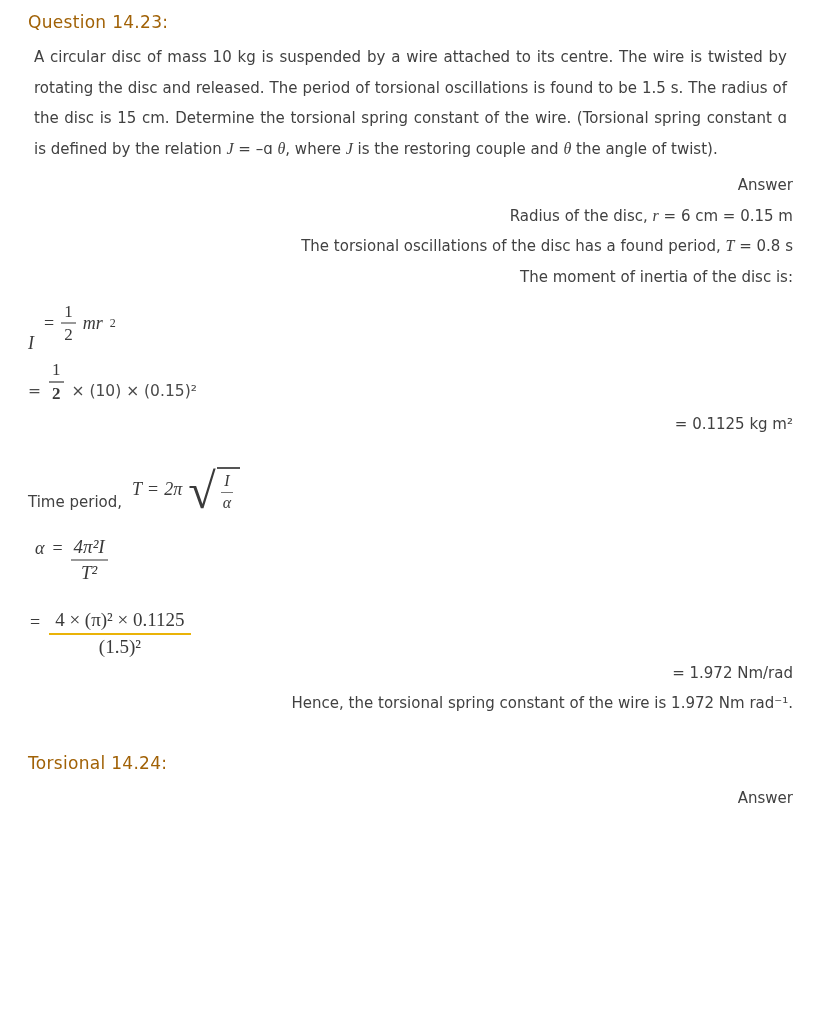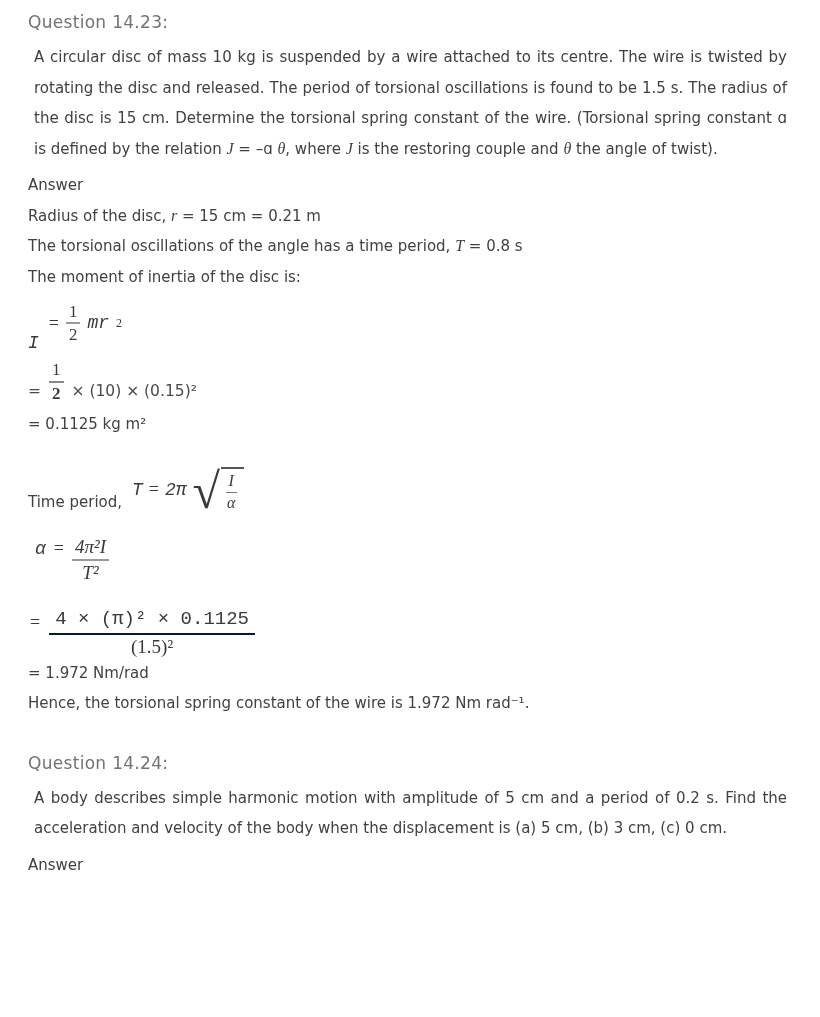--- a/index.html
+++ b/index.html
@@ -5,30 +5,30 @@
   html,body{margin:0;padding:0;}
   body{
     width:820px;height:1017px;box-sizing:border-box;
     background:#ffffff;
     padding:10px 27px 0 28px;
     font-family:"DejaVu Sans","Liberation Sans",sans-serif;
     font-size:15px;color:#414141;
     overflow:hidden;
   }
   .qhead{
-    font-size:17px;color:#737373;line-height:24px;margin:0 0 8px 0;
+    font-size:17px;color:#a16207;line-height:24px;margin:0 0 8px 0;
     letter-spacing:0.3px;
   }
   .para{margin:6px;text-align:justify;line-height:30.5px;}
-  .line{line-height:30.5px;text-align:left;}
+  .line{line-height:30.5px;text-align:right;}
   
   .vi{font-family:"Liberation Serif","DejaVu Serif",serif;font-style:italic;font-size:16px;}
   
   .ser{font-family:"Liberation Serif","DejaVu Serif",serif;font-size:18px;color:#3a3a3a;}
-  .it{font-style:italic;font-family:Liberation Mono, monospace;}
+  .it{font-style:italic;}
   sup.ser{font-size:12px;}
   
   .frac{display:inline-flex;flex-direction:column;align-items:center;
         font-family:"Liberation Serif","DejaVu Serif",serif;font-size:17px;color:#3a3a3a;line-height:1.15;}
   .frac .num{display:block;padding:0 3px 1px 3px;border-bottom:2px solid #999;}
   .frac .den{display:block;padding:1px 3px 0 3px;}
   .frac.md{font-size:19px;margin-top:22px;}
   .frac.sm{font-size:16px;}
   .frac .den.b{font-weight:700;}
   
@@ -44,40 +44,40 @@
   .tp-label{line-height:24px;}
   .f-sqrt{display:inline-flex;align-items:center;margin-left:10px;gap:6px;}
   .sqrt-sign{font-family:"Liberation Serif","DejaVu Serif",serif;font-size:50px;line-height:48px;
              font-weight:400;color:#3a3a3a;margin-right:-5px;transform:translateY(1px);}
   .sqrt-body{border-top:2px solid #555;padding:3px 6px 0 3px;display:flex;align-items:center;}
   .sqrt-body .frac .num{border-bottom:1.5px solid #777;}
   
   .f-alpha{display:inline-flex;align-items:center;gap:8px;margin:8px 0 0 7px;height:54px;}
   
   .calc2{display:flex;align-items:center;gap:9px;margin:16px 0 0 2px;height:62px;}
-  .calc2 .frac .num{border-bottom:2px solid #0f172a;padding:0 6px 2px 6px;font-family:Liberation Mono, monospace;}
+  .calc2 .frac .num{border-bottom:2px solid #eab308;padding:0 6px 2px 6px;}
   .mt8{margin-top:8px;}
   .mt14{margin-top:4px;}
   .q24head{margin-top:32px;}
   .mt6{margin-top:6px;}
 </style>
 </head>
 <body>
 
 <section>
   <div class="qhead">Question 14.23:</div>
 
   <p class="para"><span>A circular disc of mass 10 kg is suspended by a wire attached to its centre. The wire is twisted by rotating the disc and released. The period of torsional oscillations is found to be 1.5 s. The radius of the disc is 15 cm. Determine the torsional spring constant of the wire. (Torsional spring constant ɑ is defined by the relation </span><span class="vi">J</span><span> = –ɑ </span><span class="vi">θ</span><span>, where </span><span class="vi">J</span><span> is the restoring couple and </span><span class="vi">θ</span><span> the angle of twist).</span></p>
 
   <div class="line">Answer</div>
 
 
-  <div class="line"><span>Radius of the disc, </span><span class="vi">r</span><span> = 15 cm = 0.21 m</span></div>
+  <div class="line"><span>Radius of the disc, </span><span class="vi">r</span><span> = 6 cm = 0.15 m</span></div>
 
-  <div class="line"><span>The torsional oscillations of the angle has a time period, </span><span class="vi">T</span><span> = 0.8 s</span></div>
+  <div class="line"><span>The torsional oscillations of the disc has a found period, </span><span class="vi">T</span><span> = 0.8 s</span></div>
 
   <div class="line">The moment of inertia of the disc is:</div>
 
   <div class="f-moi">
     <span class="ser it lhs">I</span>
     <span class="moi-rest">
       <span class="ser">=</span>
       <span class="frac">
         <span class="num">1</span>
         <span class="den">2</span>
@@ -131,16 +131,15 @@
       <span class="den">(1.5)²</span>
     </span>
   </div>
 
   <div class="line mt14">= 1.972 Nm/rad</div>
 
   <div class="line">Hence, the torsional spring constant of the wire is 1.972 Nm rad⁻¹.</div>
 </section>
 
 <section>
-  <div class="qhead q24head">Question 14.24:</div>
-  <p class="para mt6">A body describes simple harmonic motion with amplitude of 5 cm and a period of 0.2 s. Find the acceleration and velocity of the body when the displacement is (a) 5 cm, (b) 3 cm, (c) 0 cm.</p>
+  <div class="qhead q24head">Torsional 14.24:</div>
   <div class="line">Answer</div>
 </section>
 
 </body></html>

